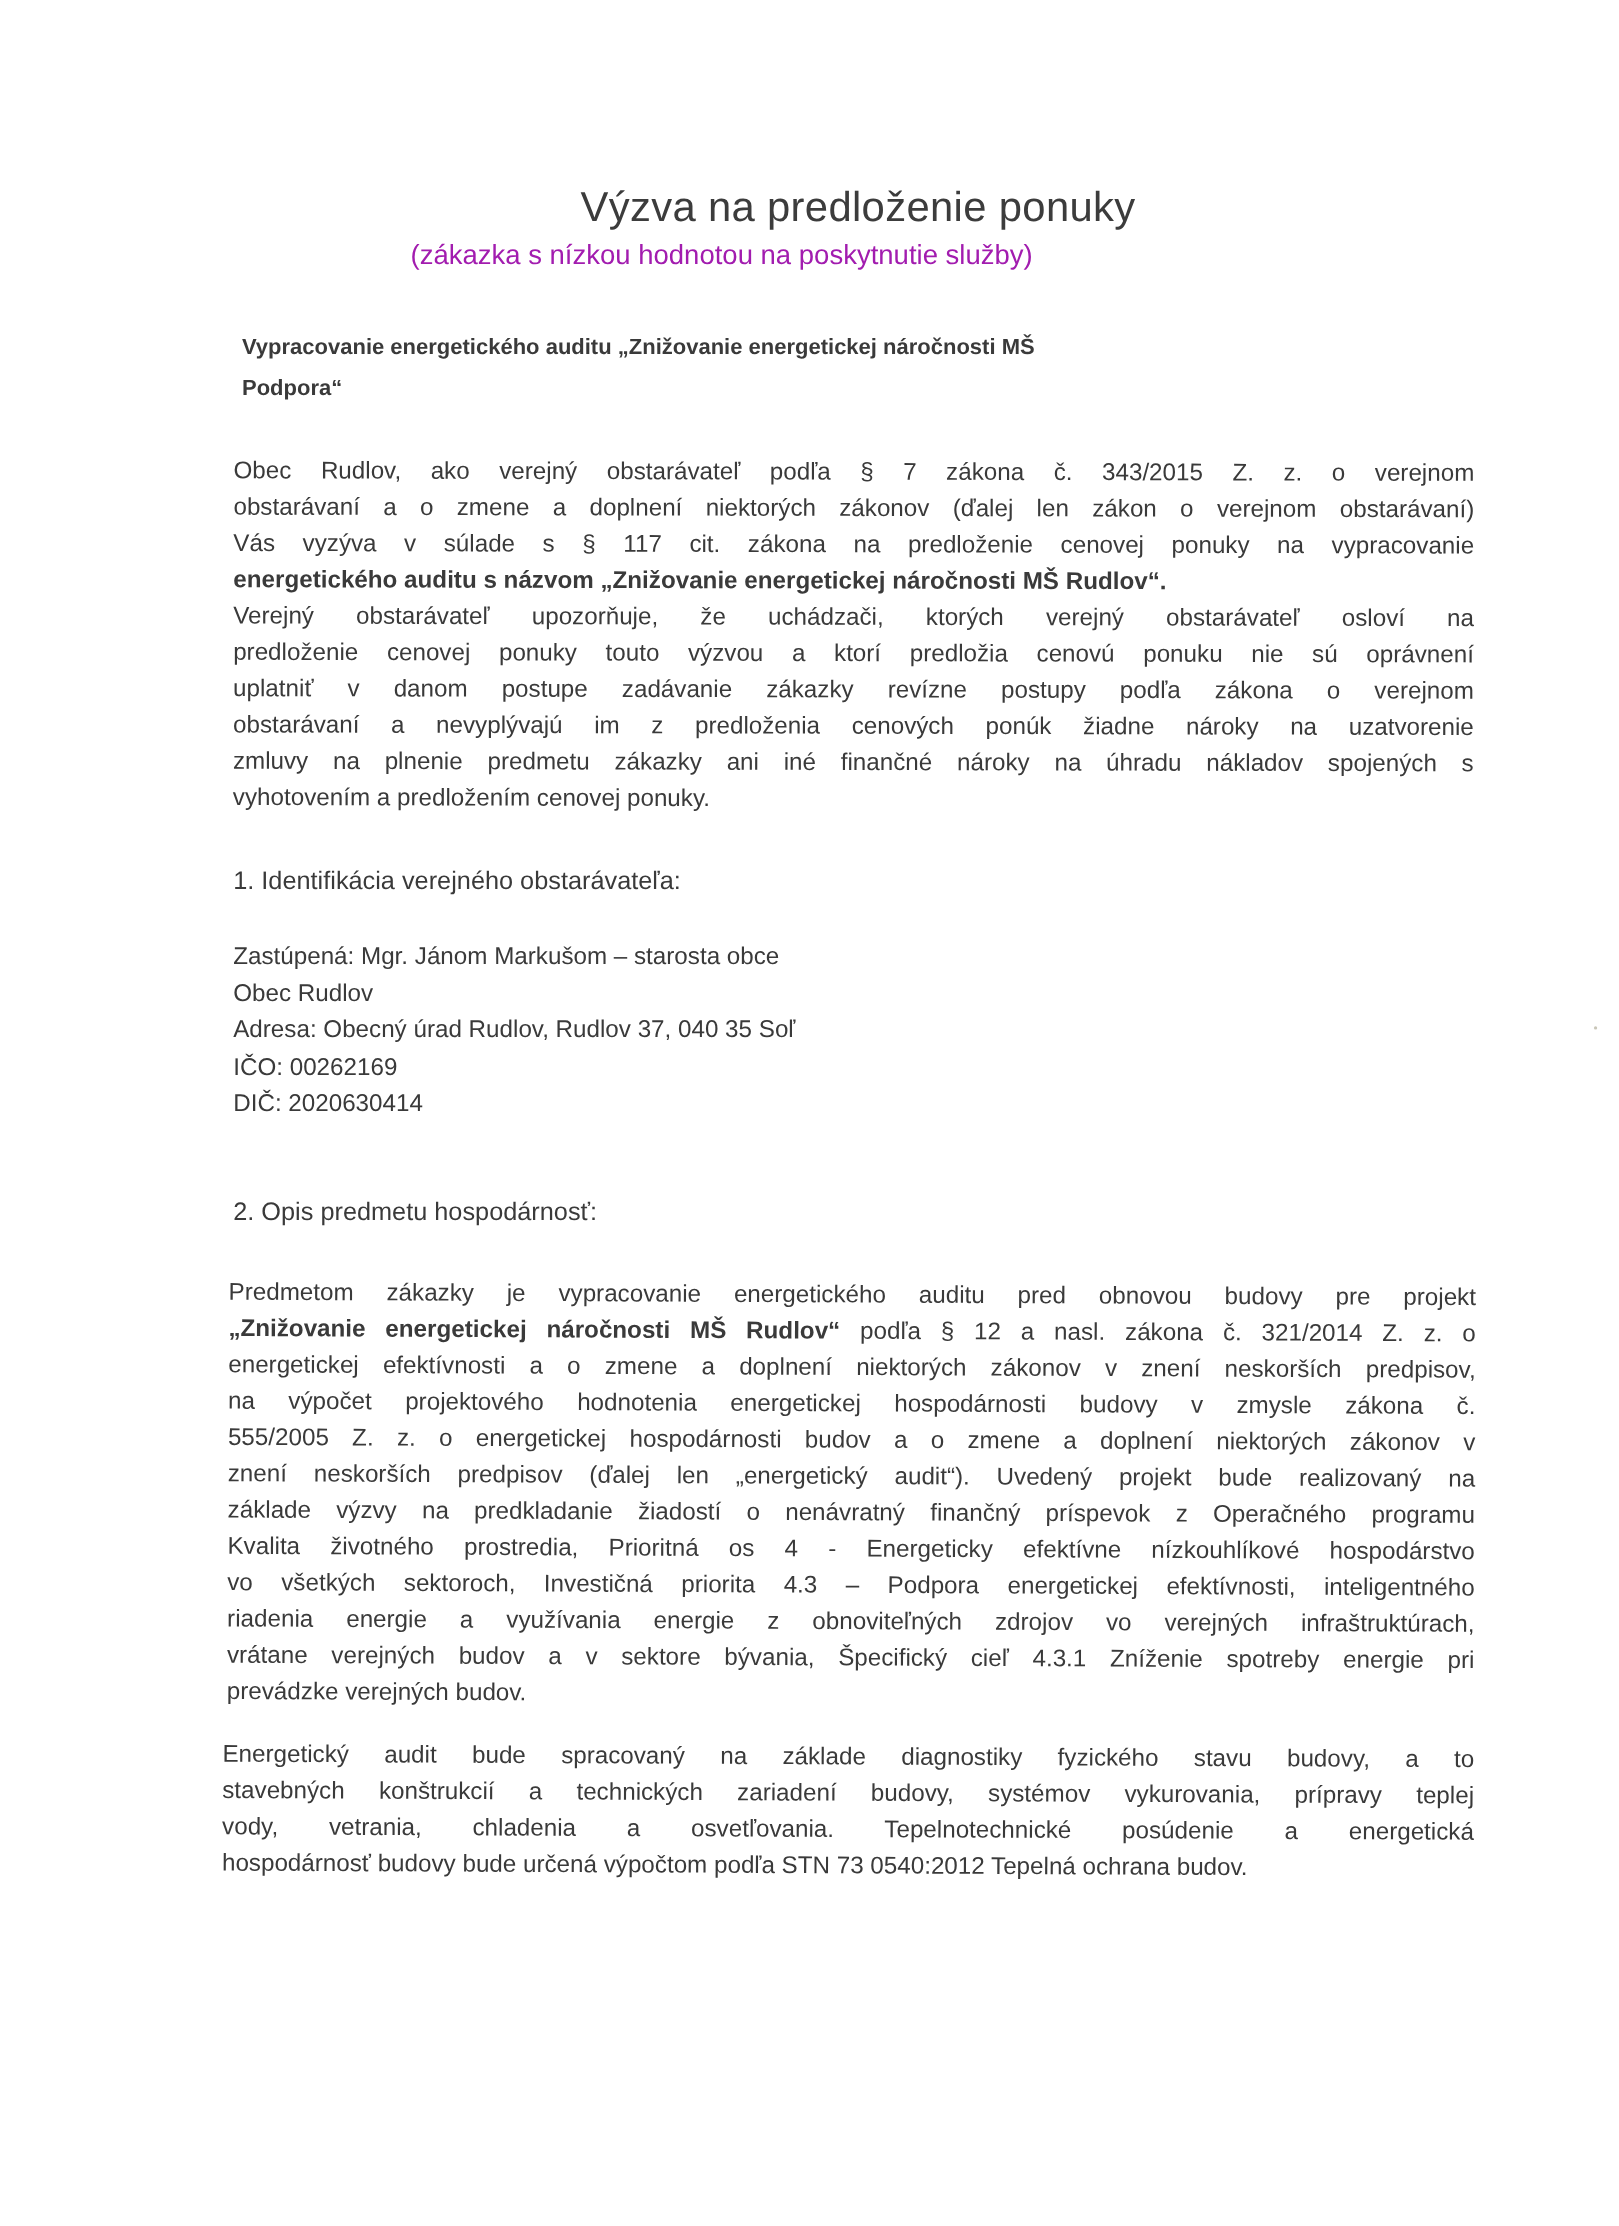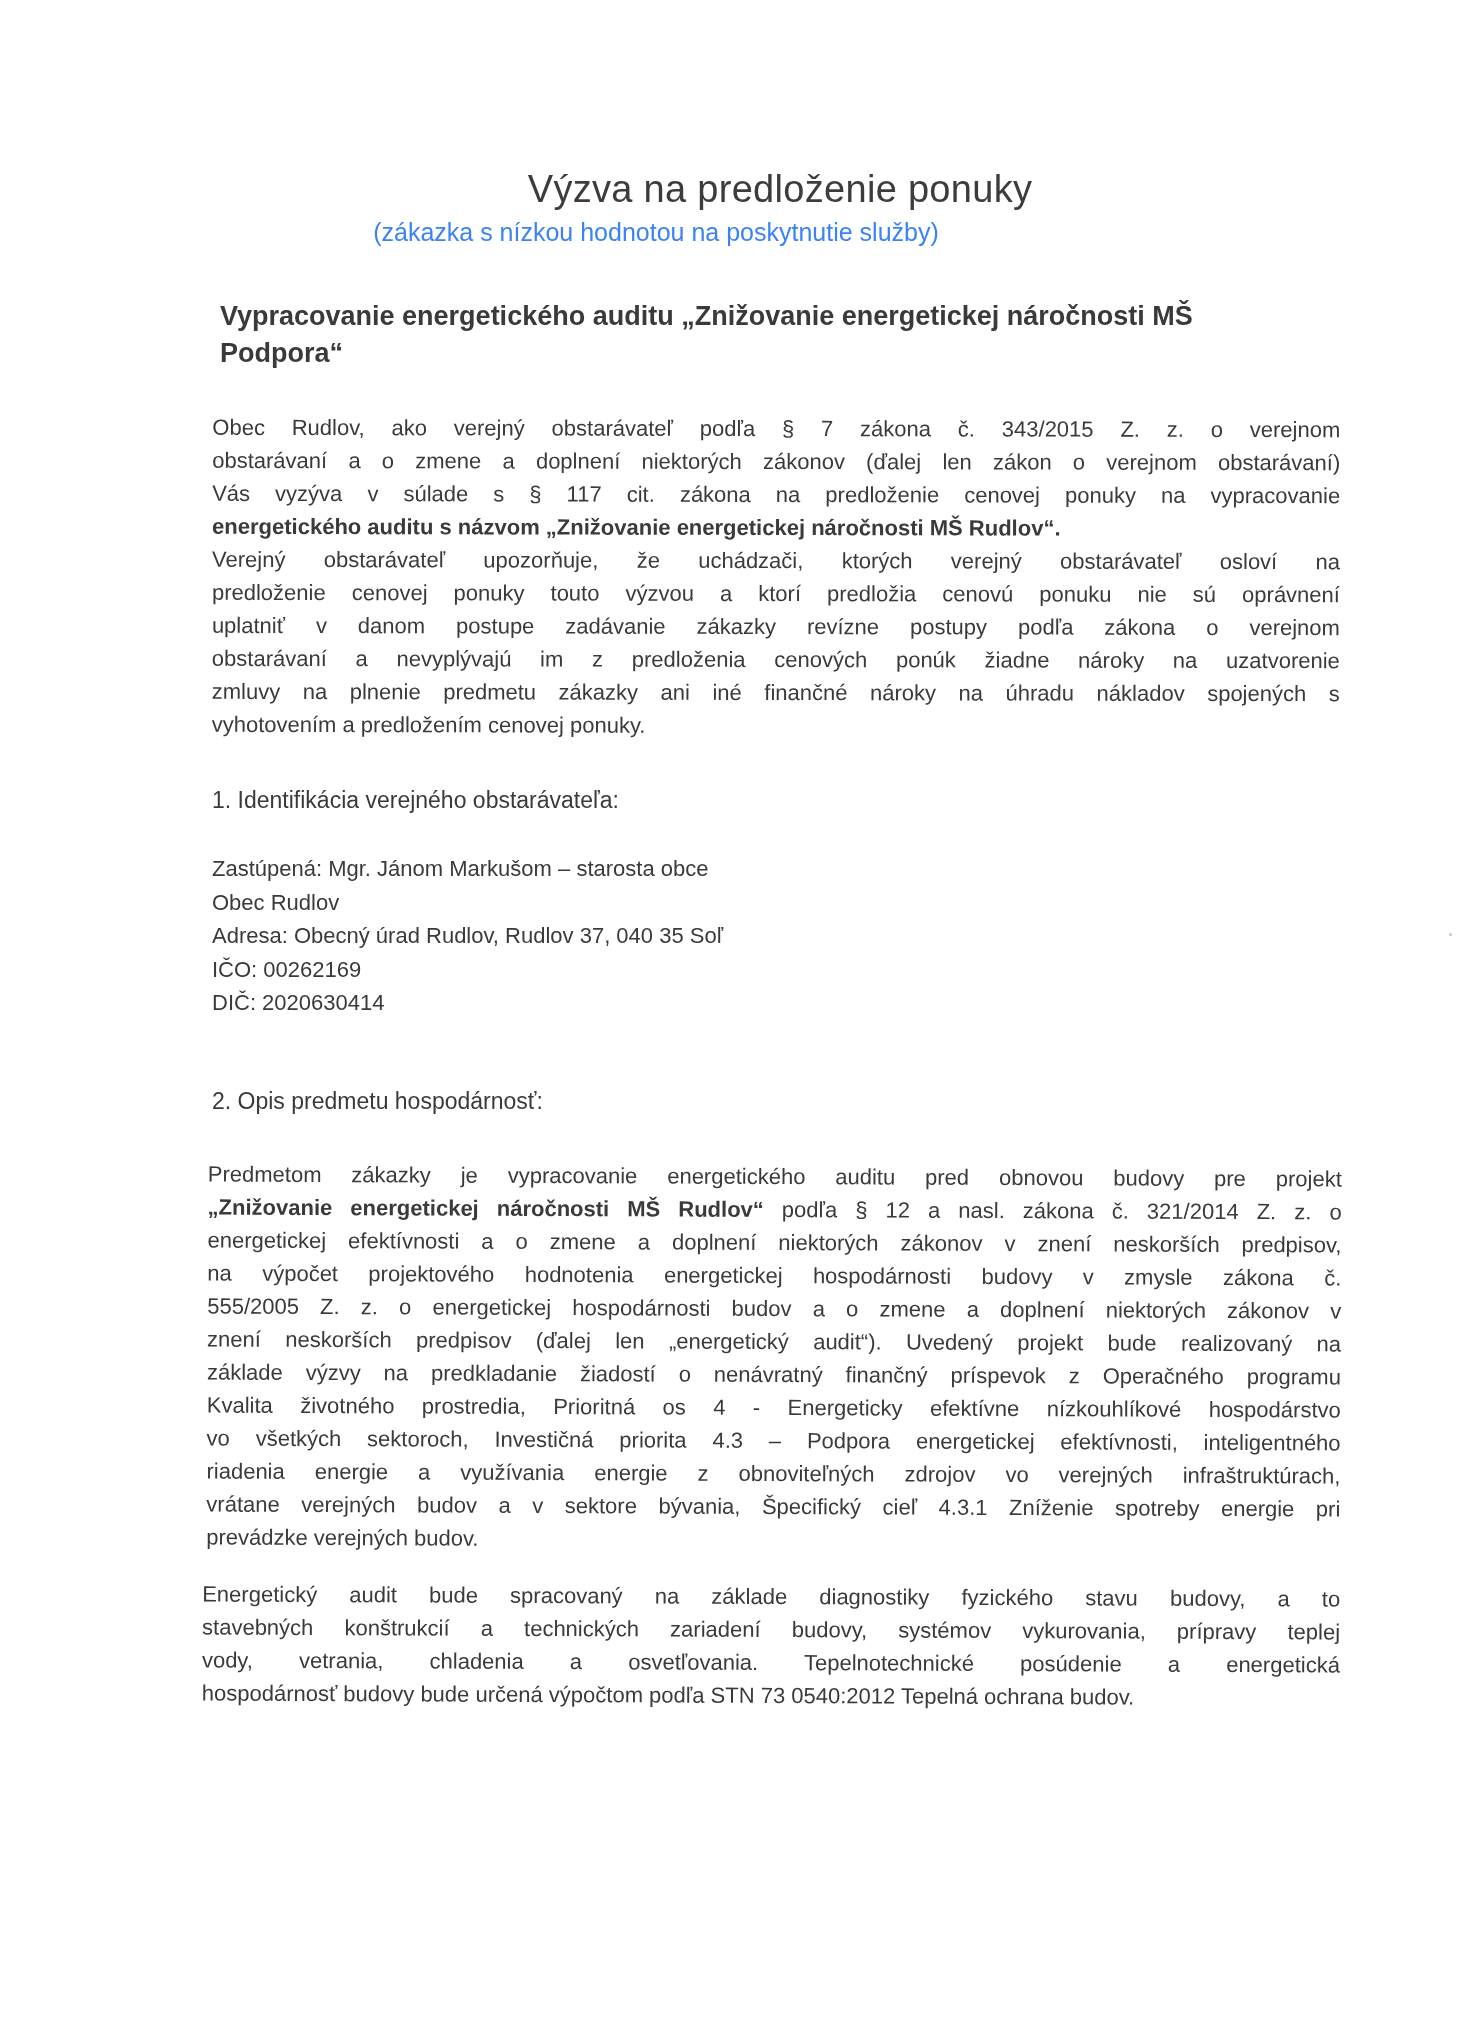--- a/index.html
+++ b/index.html
@@ -7,25 +7,25 @@
     width:1472px; height:2024px; background:#ffffff; position:relative; overflow:hidden;
     font-family:"Liberation Sans", "DejaVu Sans", sans-serif; color:#3a3a3a;
   }
   .page { position:absolute; left:0; top:0; width:1472px; height:2024px;margin-left:44px; }
   .title {
     position:absolute; left:0; width:1472px; top:168px; text-align:center;
     font-size:38px; color:#3c3c3c; letter-spacing:0.3px;
   }
   .subtitle {
     position:absolute; left:0; width:1224px; top:218px; text-align:center;
-    font-size:25px; color:#3b82f6;
+    font-size:25px; color:#a21caf;
   }
   .heading-main {
     position:absolute; left:176px; top:298px; width:1130px;
-    font-size:27px; font-weight:bold; color:#3a3a3a; line-height:37px;
+    font-size:20px; font-weight:bold; color:#3a3a3a; line-height:37px;
   }
   .block { position:absolute; left:168px; width:1128px; font-size:22px; line-height:33px; color:#3a3a3a; }
   .line { display:block; white-space:nowrap; text-align:justify; text-align-last:justify; }
   .line.last { text-align-last:left; }
   .b { font-weight:bold; }
   .section-heading { position:absolute; left:168px; font-size:23px; color:#3a3a3a; }
   .section-heading .num { font-weight:normal; }
   .section-heading .lbl { font-weight:normal;text-align:center; }
   .idline { display:block; white-space:nowrap; }
   .speck { position:absolute; left:1405px; top:933px; width:3px; height:3px; background:#c9c6b8; border-radius:50%; }

